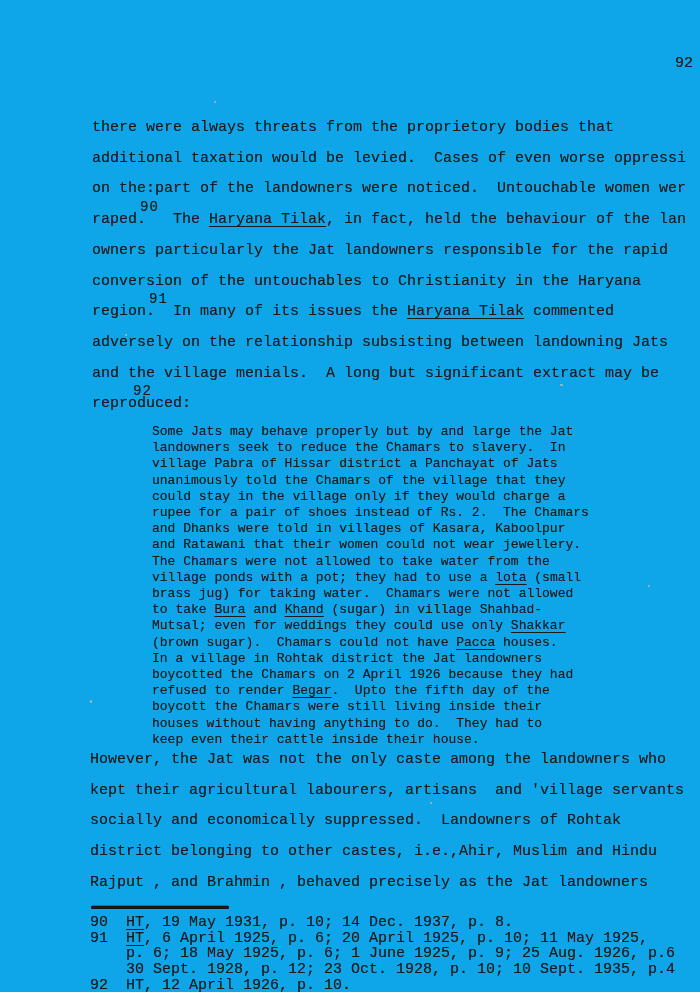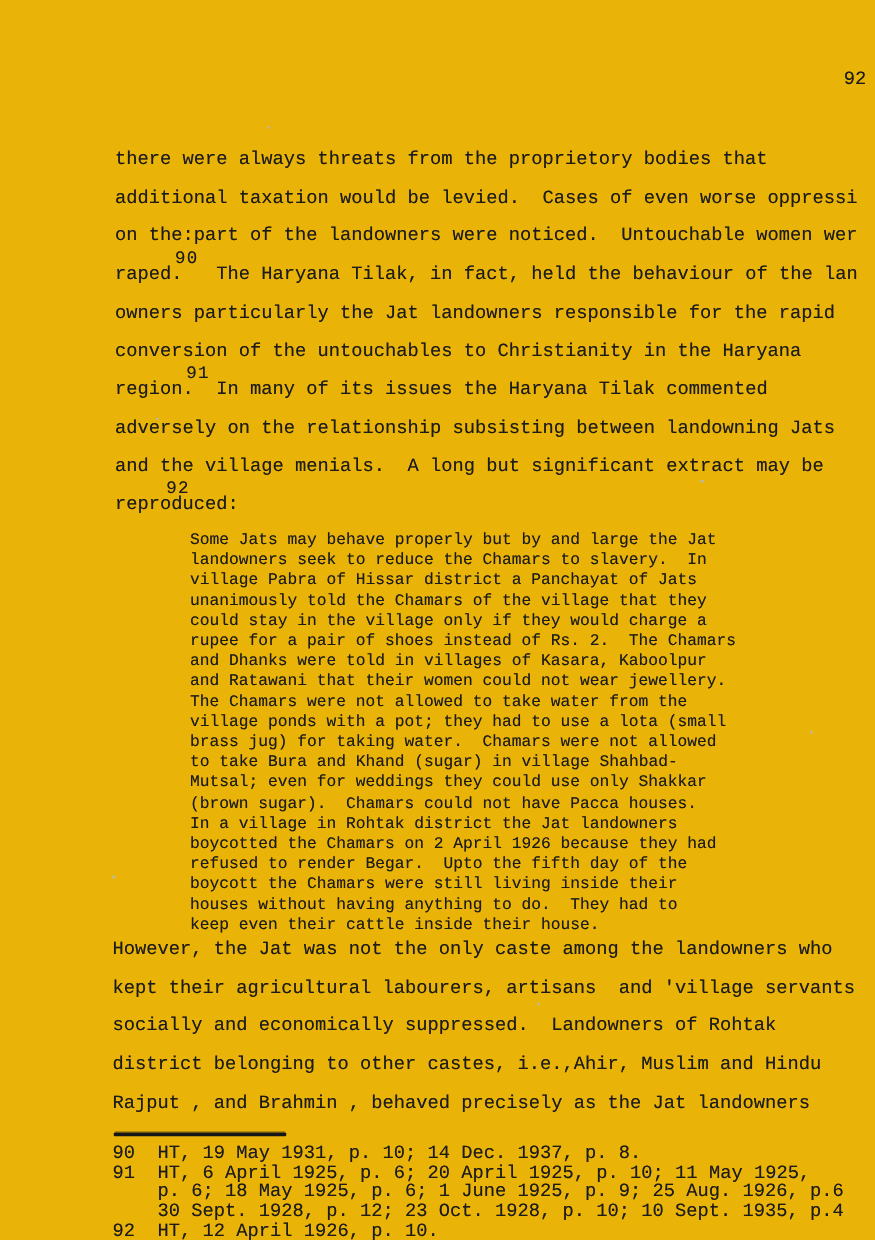--- a/index.html
+++ b/index.html
@@ -1,28 +1,28 @@
 <!DOCTYPE html>
 <html><head>
 <meta charset="utf-8">
 <style>
   html,body{margin:0;padding:0;background:#e8e8e6;}
   .page{
     position:relative;width:700px;height:992px;margin:0 auto;
-    background:#eab308;overflow:hidden;
+    background:#0ea5e9;overflow:hidden;
     font-family:"Liberation Mono","DejaVu Sans Mono",monospace;
     color:#1b1b1b;
     text-shadow:0 0 .5px rgba(25,25,25,.55);
   }
   .block{position:absolute;white-space:pre;}
   .tline{position:relative;white-space:pre;}
   .para .tline{font-size:15px;line-height:30.7px;}
   .quote .tline{font-size:13px;line-height:16.2px;}
   .fn .tline{font-size:15px;line-height:15.7px;}
-  .u{text-decoration-thickness:1.4px;text-underline-offset:3px;}
+  .u{text-decoration:underline;text-decoration-thickness:1.4px;text-underline-offset:3px;}
   .sup{position:absolute;top:-13px;font-size:14px;letter-spacing:1px;}
   .pagenum{position:absolute;top:56px;left:675px;font-size:15px;line-height:16px;}
   .separator{position:absolute;left:91px;top:906px;width:138px;height:3px;background:#161616;border-radius:1px;box-shadow:0 -2px 0 -1px rgba(22,22,22,.35);}
   .speck{position:absolute;background:#b9b9b4;border-radius:50%;}
 </style>
 </head>
 <body>
 
 <div class="page">
 

